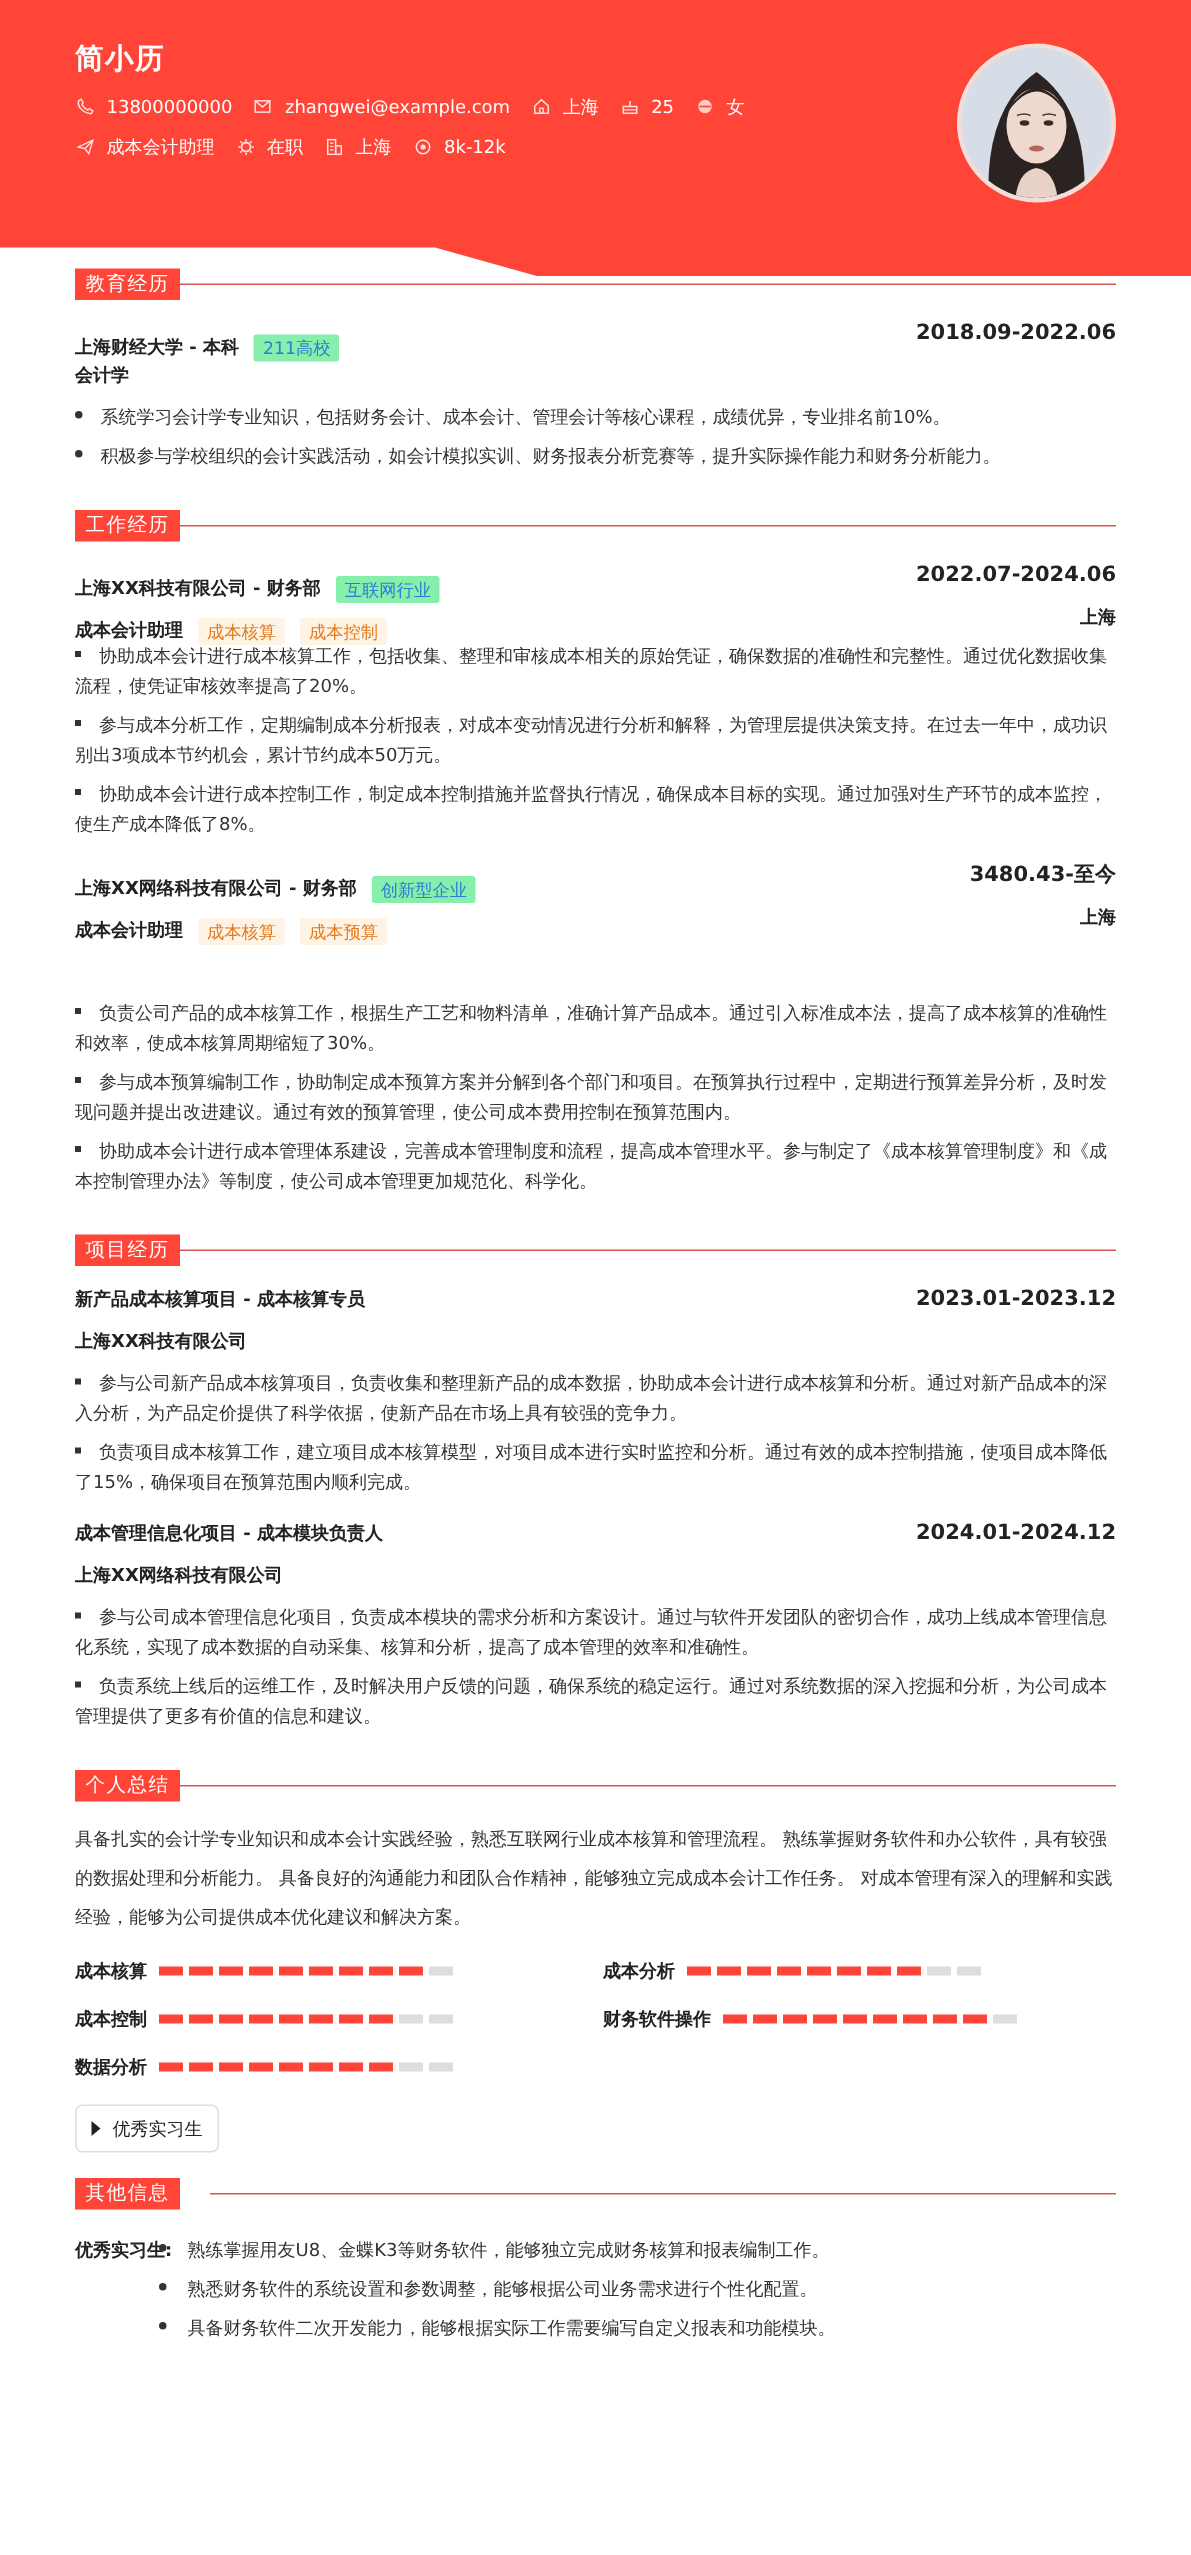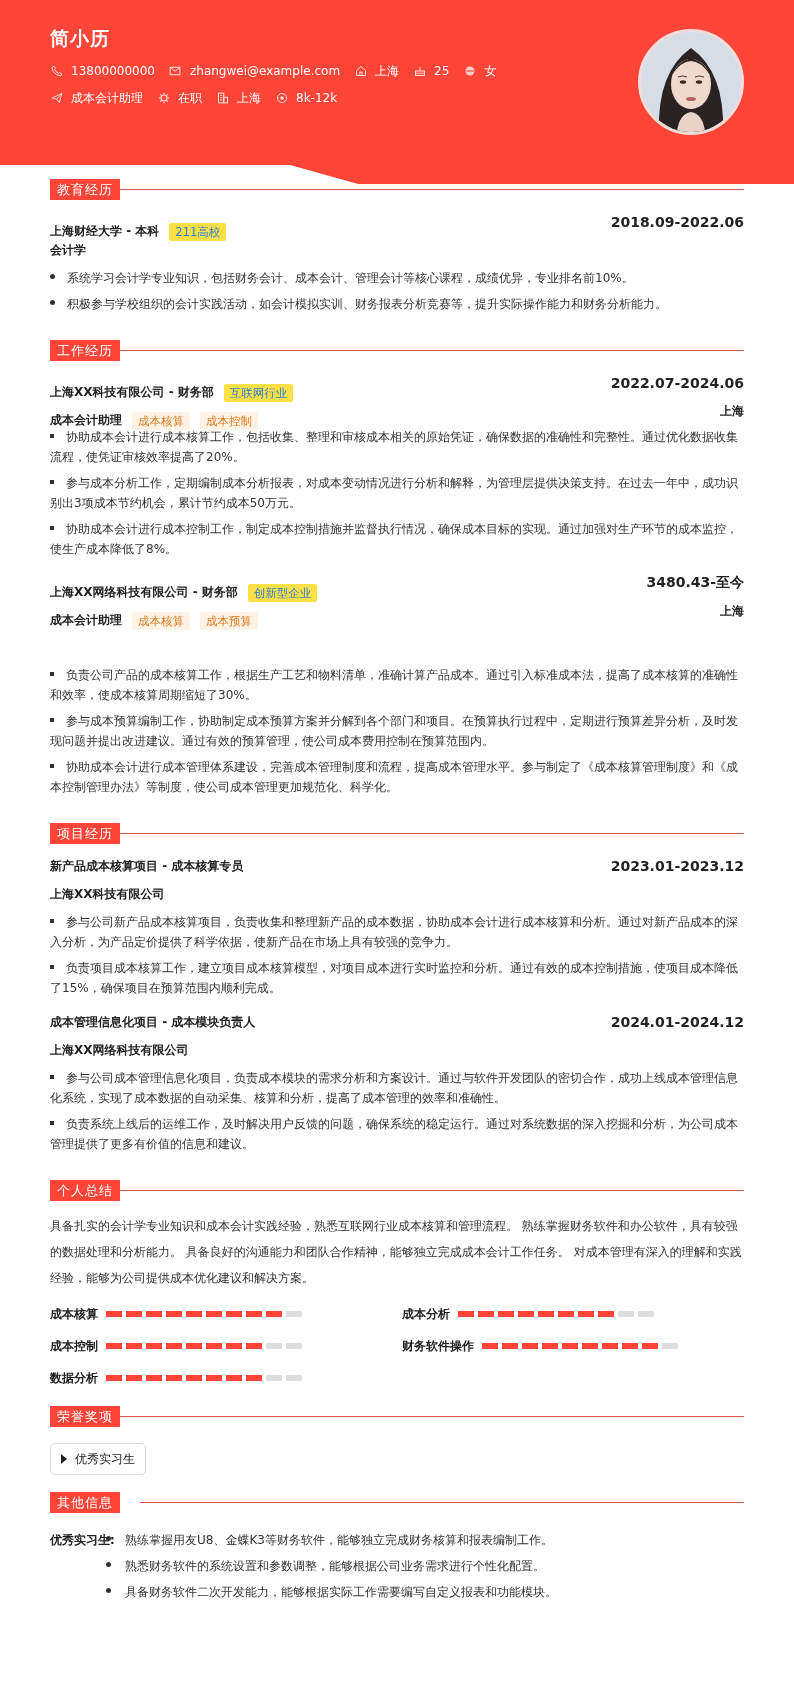--- a/index.html
+++ b/index.html
@@ -24,21 +24,21 @@
 
   .section-title { display: flex; align-items: center; height: 22px; margin-top: 0; }
   .section-title .label { background: #ff4538; color: #fff; font-size: 13px; padding: 0 7px; height: 21px; line-height: 21px; letter-spacing: 1px; white-space: nowrap; }
   .section-title .line { flex: 1; height: 1px; background: #d9534f; }
 
   .entry-head { display: flex; justify-content: space-between; align-items: center; height: 20px; }
   .entry-head .left { display: flex; align-items: flex-start; margin-top: 20px; }
   .bold { font-weight: bold; font-size: 12px; color: #222; }
   .date { font-weight: bold; font-size: 14px; color: #222; }
   .tag { font-size: 11.5px; padding: 0 6px; height: 18px; line-height: 18px; margin-left: 10px; border-radius: 2px; }
-  .tag.blue { background: #fde047; color: #2f7dd1; }
+  .tag.blue { background: #86efac; color: #2f7dd1; }
   .tag.orange { background: #fff3e6; color: #e07a1a; }
 
   ul.bullets { list-style: none; }
   ul.bullets li { position: relative; padding-left: 0; font-size: 12px; line-height: 20px; color: #333; }
   ul.bullets li .dot { display: inline-block; width: 4px; height: 4px; background: #333; margin-right: 12px; vertical-align: middle; position: relative; top: -2px; }
   ul.bullets.round li .dot { border-radius: 50%; width: 5px; height: 5px; }
 
   .summary { font-size: 12px; line-height: 26px; color: #333; }
 
   .skills { display: grid; grid-template-columns: 352px 342px; row-gap: 14px; }
@@ -346,24 +346,20 @@
           <i class="bar on"></i>
           <i class="bar on"></i>
           <i class="bar on"></i>
           <i class="bar on"></i>
           <i class="bar"></i>
           <i class="bar"></i>
         </span>
     </div>
   </div>
 
-  <div class="section-title" style="margin-top:18px;">
-    <span class="label">荣誉奖项</span>
-    <span class="line"></span>
-  </div>
   <div style="margin-top:16px;">
     <div class="award">
       <span class="tri"></span>
       <span>优秀实习生</span>
     </div>
   </div>
 
   <div class="section-title" style="margin-top:16px;gap:20px;">
     <span class="label">其他信息</span>
     <span class="line"></span>

